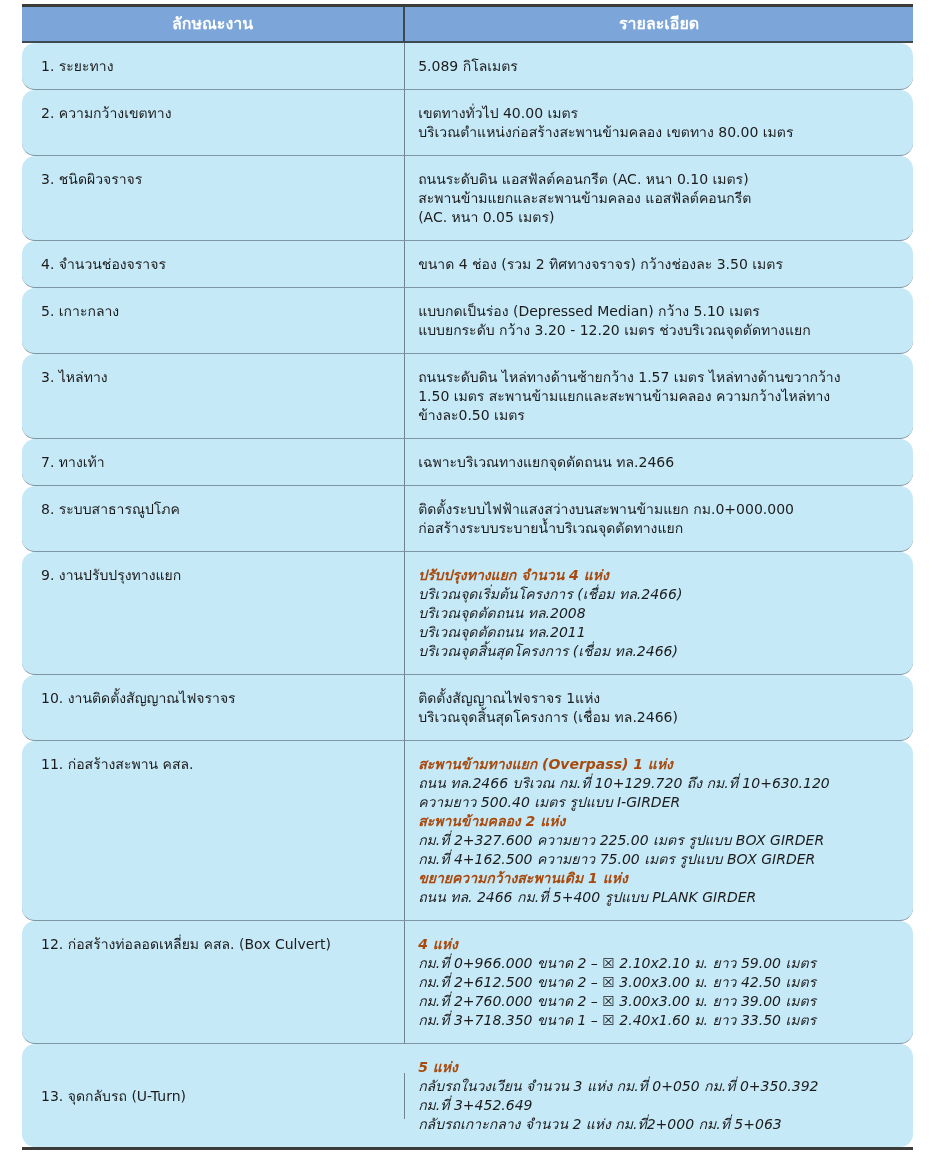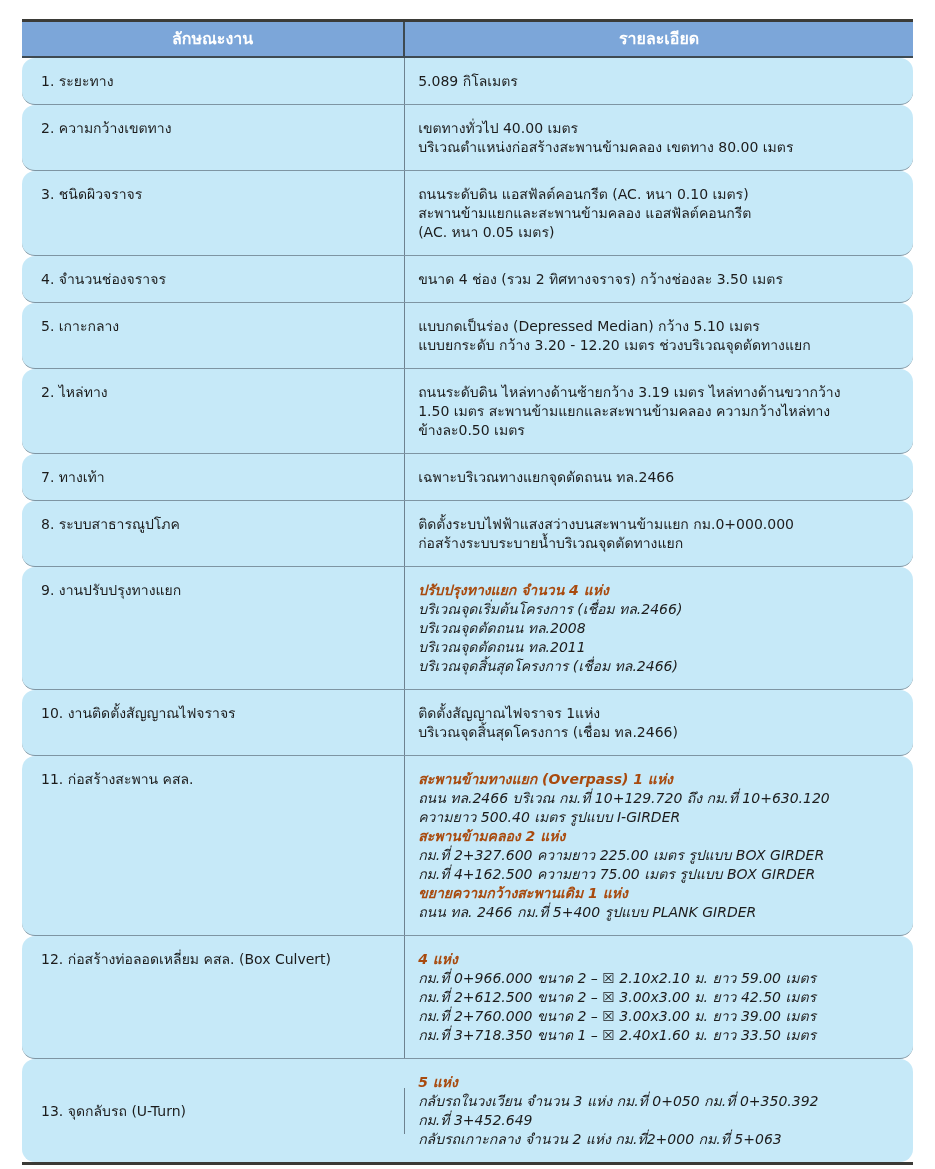--- a/index.html
+++ b/index.html
@@ -15,21 +15,21 @@
   }
   *{box-sizing:border-box;margin:0;padding:0;}
   html,body{background:#FFFFFF;}
   body{
     width:935px;height:1169px;
     font-family:"DejaVu Sans","Liberation Sans",sans-serif;
     color:var(--body-text);
     overflow:hidden;
   }
   .table-wrap{
-    position:absolute;left:22px;top:19px;width:891px;
+    position:absolute;left:22px;top:4px;width:891px;
     border-top:3px solid var(--outer);
     border-bottom:3px solid var(--outer);
   }
   .thead{
     display:flex;
     background:var(--header-bg);
     border-bottom:2px solid var(--divider-dark);
   }
   .thead .hcell{
     color:var(--header-text);
@@ -98,23 +98,23 @@
         </div>
       </div>
       <div class="row">
         <div class="cell label">5. เกาะกลาง</div>
         <div class="cell detail">
           <div class="line">แบบกดเป็นร่อง (Depressed Median) กว้าง 5.10 เมตร</div>
           <div class="line">แบบยกระดับ กว้าง 3.20 - 12.20  เมตร ช่วงบริเวณจุดตัดทางแยก</div>
         </div>
       </div>
       <div class="row">
-        <div class="cell label">2. ไหล่ทาง</div>
+        <div class="cell label">3. ไหล่ทาง</div>
         <div class="cell detail">
-          <div class="line">ถนนระดับดิน ไหล่ทางด้านซ้ายกว้าง 3.19 เมตร ไหล่ทางด้านขวากว้าง</div>
+          <div class="line">ถนนระดับดิน ไหล่ทางด้านซ้ายกว้าง 1.57 เมตร ไหล่ทางด้านขวากว้าง</div>
           <div class="line">1.50 เมตร สะพานข้ามแยกและสะพานข้ามคลอง ความกว้างไหล่ทาง</div>
           <div class="line">ข้างละ0.50 เมตร</div>
         </div>
       </div>
       <div class="row">
         <div class="cell label">7. ทางเท้า</div>
         <div class="cell detail">
           <div class="line">เฉพาะบริเวณทางแยกจุดตัดถนน ทล.2466</div>
         </div>
       </div>

